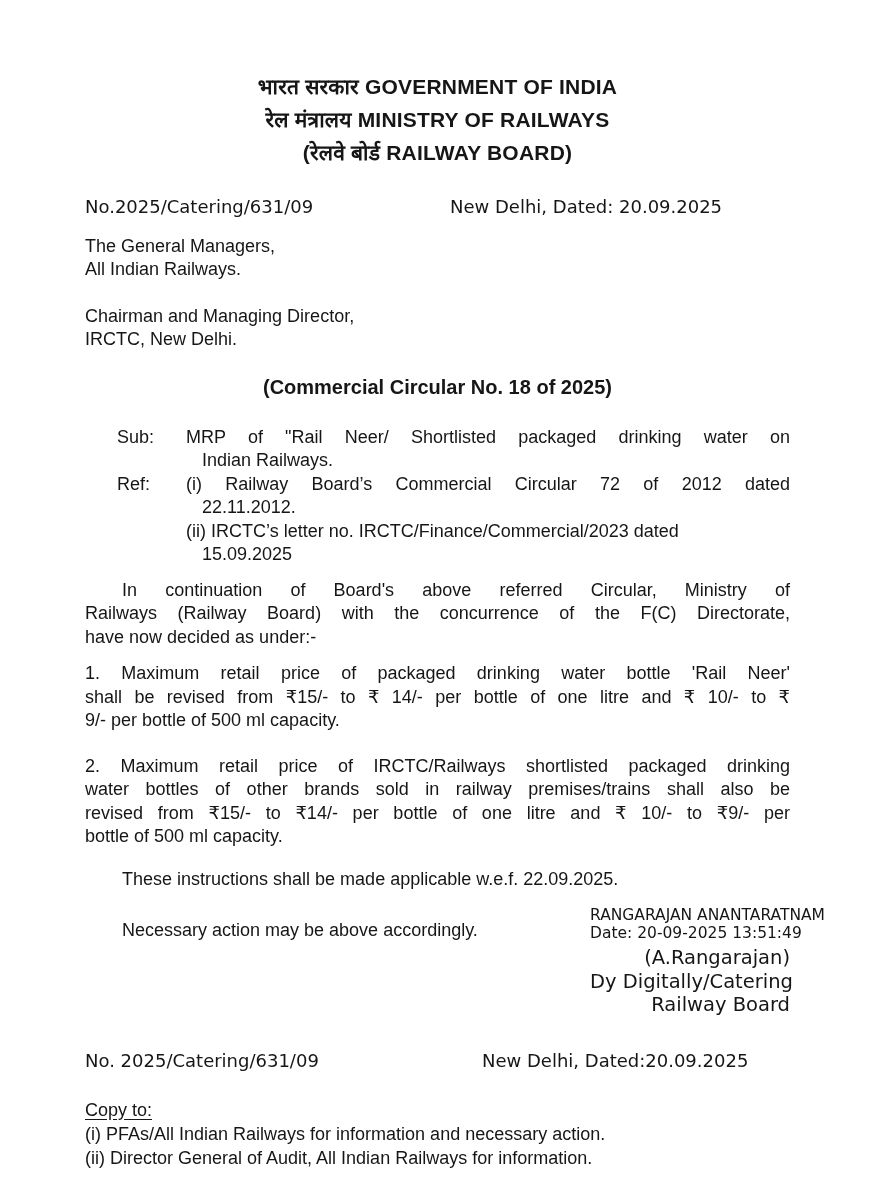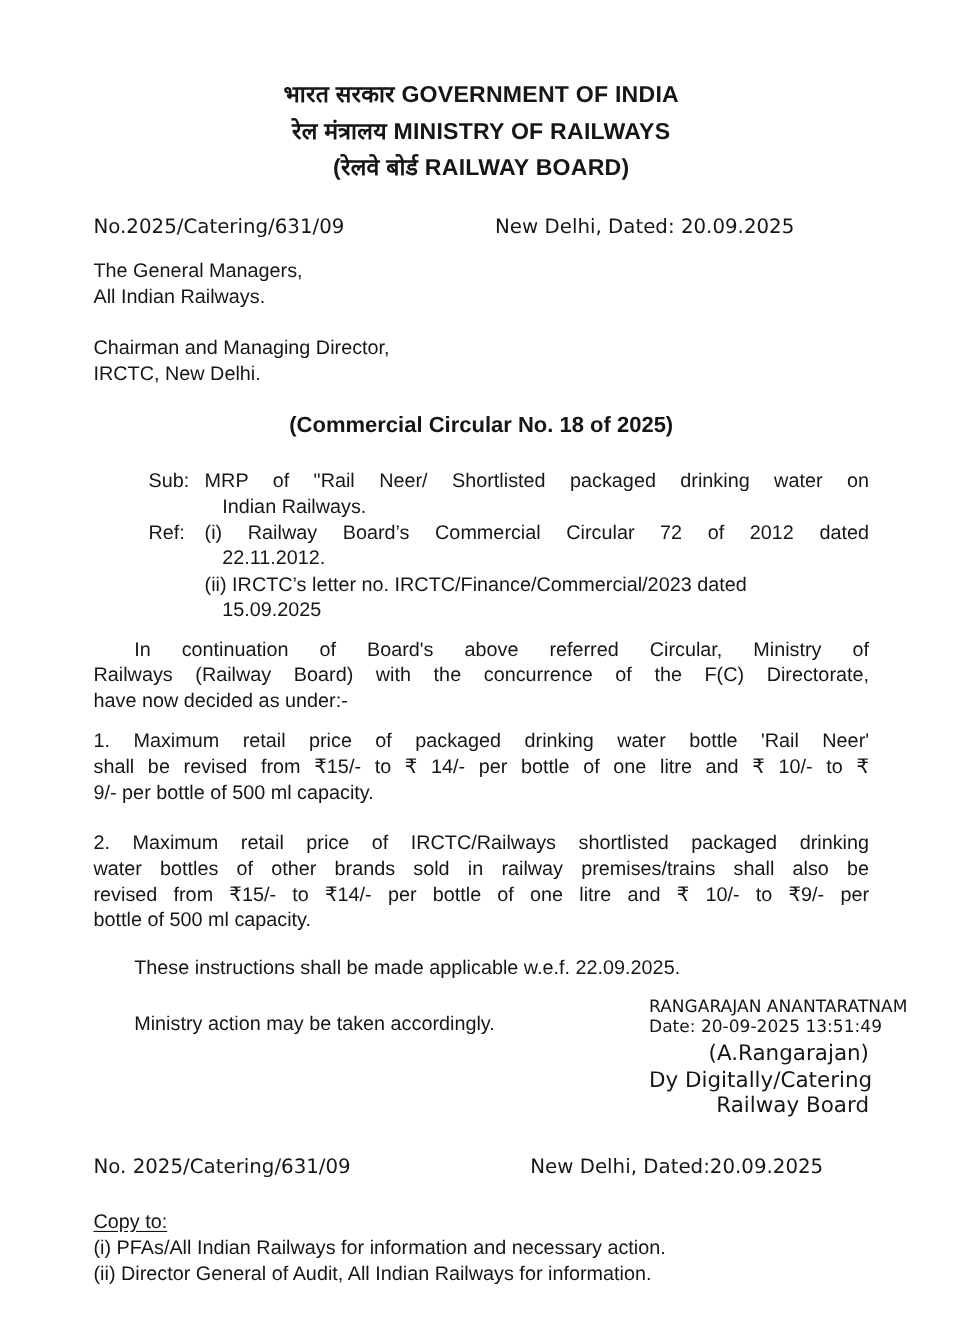--- a/index.html
+++ b/index.html
@@ -31,21 +31,21 @@
   .jl { text-align:justify; text-align-last:justify; }
   .ind { padding-left:37px; }
 
   .addr1 { margin-top:16px; }
   .addr2 { margin-top:23px; }
 
   .cc-title { margin-top:22px; text-align:center; font-weight:700; font-size:20px; line-height:26px; }
 
   .subref { margin-top:26px; }
   .hangrow { position:relative; padding-left:101px; }
-  .hanglabel { position:absolute; left:50px; top:0; }
+  .hanglabel { position:absolute; left:32px; top:0; }
   .cont { padding-left:16px; }
 
   .para-intro { margin-top:12px; }
   .para-1 { margin-top:13px; }
   .para-2 { margin-top:22px; }
   .applicability { margin-top:19px; }
 
   .sigrow { position:relative; margin-top:15px; height:125px; }
   .action-line { position:absolute; left:0; top:13px; padding-left:37px; }
   .sigblock { position:absolute; left:505px; top:0; width:260px; font-family:"DejaVu Sans",sans-serif; }
@@ -115,21 +115,21 @@
     <div class="line jl">water bottles of other brands sold in railway premises/trains shall also be</div>
     <div class="line jl">revised from ₹15/- to ₹14/- per bottle of one litre and ₹ 10/- to ₹9/- per</div>
     <div class="line">bottle of 500 ml capacity.</div>
   </div>
 
   <div class="applicability">
     <div class="line ind">These instructions shall be made applicable w.e.f. 22.09.2025.</div>
   </div>
 
   <div class="sigrow">
-    <div class="action-line line">Ministry action may be taken accordingly.</div>
+    <div class="action-line line">Necessary action may be above accordingly.</div>
     <div class="sigblock">
       <div class="sig-digital">
         <div>RANGARAJAN ANANTARATNAM</div>
         <div>Date: 20-09-2025 13:51:49</div>
       </div>
       <div class="sig-names">
         <div>(A.Rangarajan)</div>
         <div>Dy Digitally/Catering</div>
         <div>Railway Board</div>
       </div>

